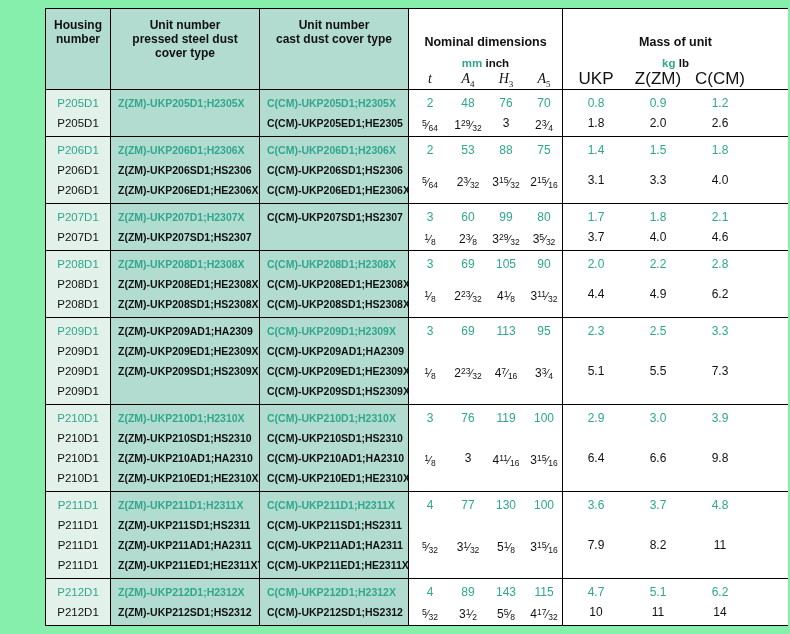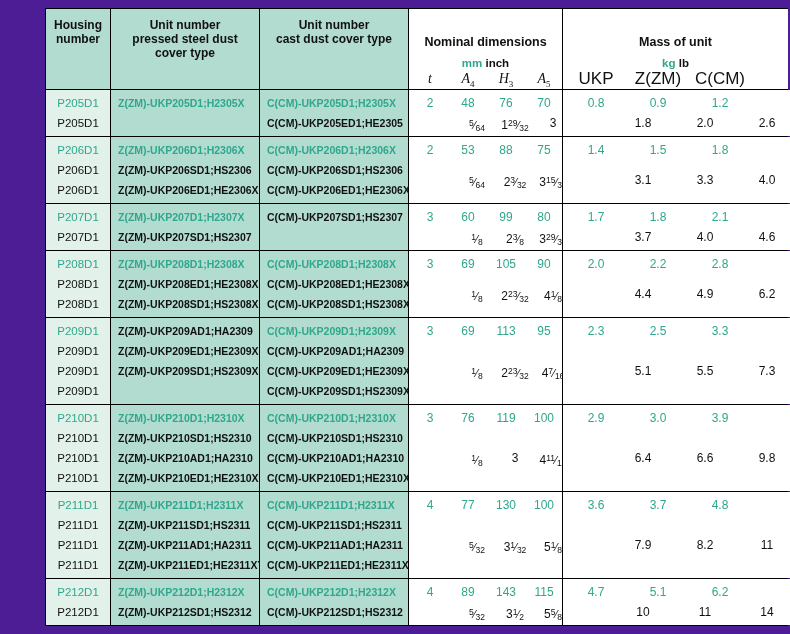--- a/index.html
+++ b/index.html
@@ -1,16 +1,16 @@
 <!DOCTYPE html>
 <html style="--teal: #2fa78c; --hdr-bg: #b3dcd0; --unit-bg: #b3dcd0; --row-bg: #e2f1ea;"><head>
 <meta charset="utf-8">
 <style>
   html,body{margin:0;padding:0;background:#fff;}
-  .page{position:relative;width:790px;height:634px;background:#4c1d95;
+  .page{position:relative;width:790px;height:634px;background:#86efac;
         font-family:"Liberation Sans",sans-serif;color:#111;overflow:hidden;}
   .tbl{position:absolute;left:45px;top:8px;width:742px;
        border-top:1px solid #000;border-left:1px solid #000;border-bottom:1px solid #000;}
   .row{display:grid;grid-template-columns:65px 149px 149px 154px 1fr;}
   .cell{box-sizing:border-box;border-right:1px solid #000;}
   .cell:last-child{border-right:none;}
 
   
   .hdr{border-bottom:1px solid #000;}
   .hdr .cell{height:80px;}
@@ -35,21 +35,21 @@
   .g-cell{padding:3px 0;}
   .g-housing{background:var(--row-bg);}
   .g-unit{background:var(--unit-bg);}
   .hnum{height:20px;line-height:20px;text-align:center;font-size:11.5px;}
   .unum{height:20px;line-height:20px;font-size:10.5px;font-weight:bold;padding-left:7px;white-space:nowrap;}
   .g-dims,.g-mass{background:#fff;display:flex;flex-direction:column;}
   .line{height:20px;line-height:20px;font-size:12px;}
   .d4{display:grid;grid-template-columns:repeat(4,38px);padding-left:2px;}
   .m3{display:grid;grid-template-columns:repeat(3,62px);padding-left:2px;}
   .line span{text-align:center;}
-  .mid{flex:1;display:flex;flex-direction:column;justify-content:center;padding-left:47px;}
+  .mid{flex:1;display:flex;flex-direction:column;justify-content:center;}
   .fr sup{font-size:8.5px;vertical-align:3px;letter-spacing:0;}
   .fr sub{font-size:8.5px;vertical-align:-2px;}
   .fr .sl{font-size:11px;}
 </style>
 </head>
 <body>
 
 <div class="page">
   <div class="tbl">
 

